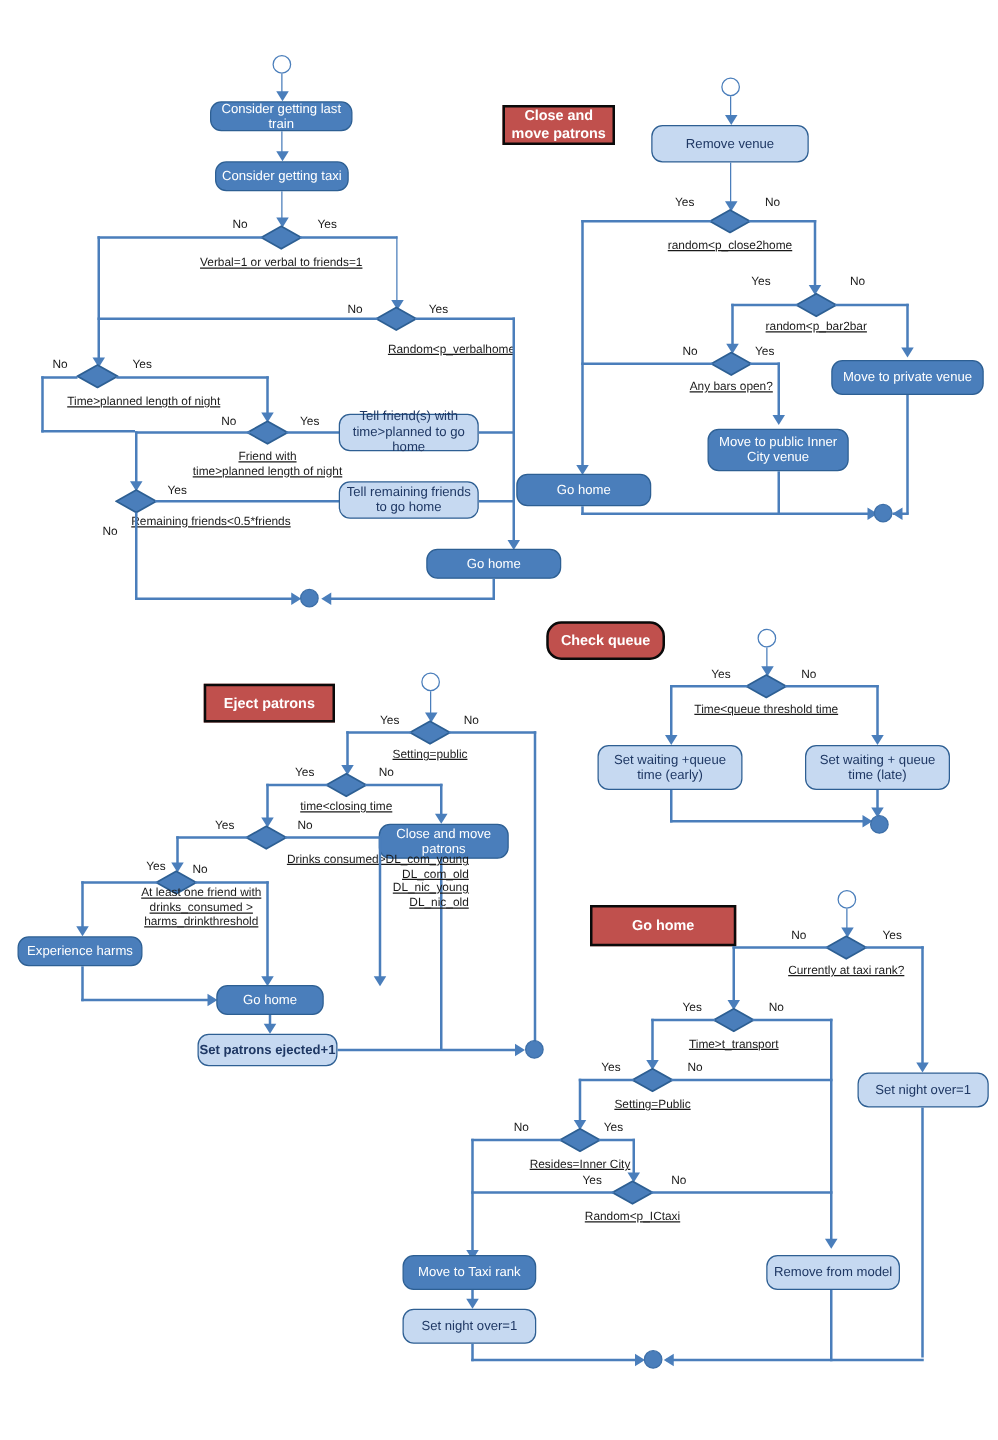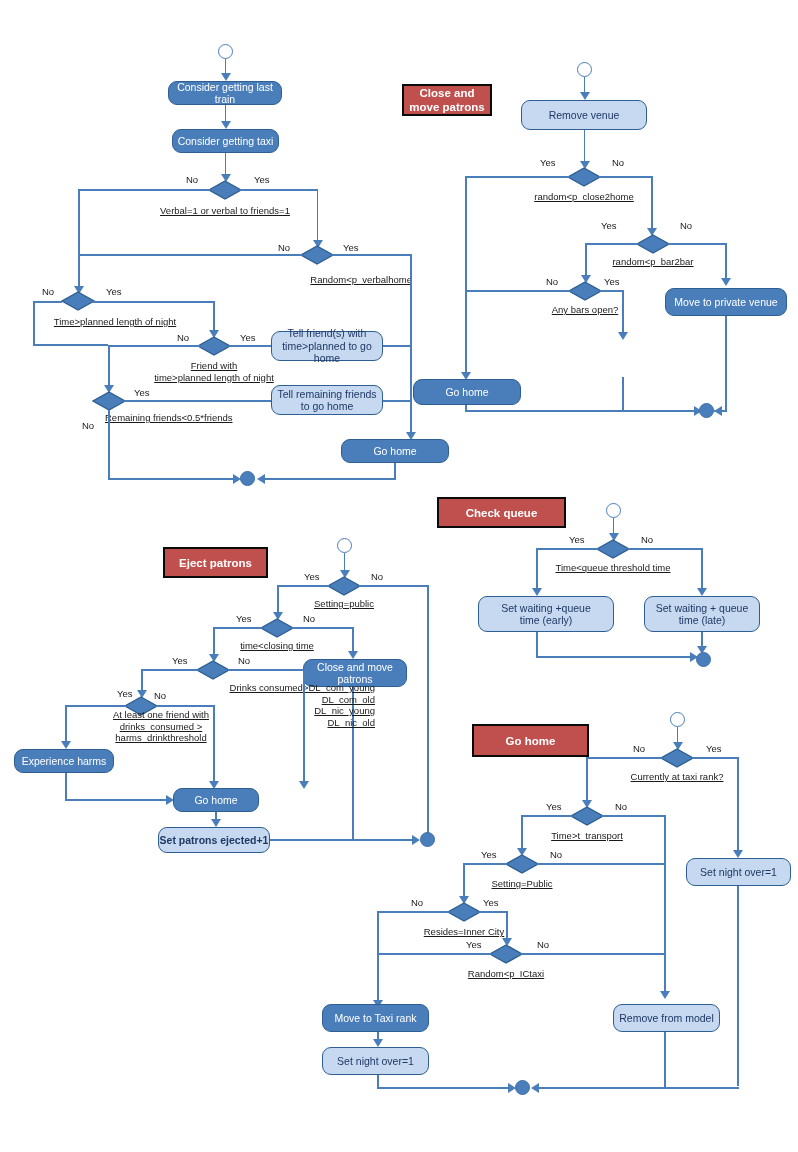--- a/index.html
+++ b/index.html
@@ -223,20 +223,24 @@
   <div class="ln lnh" style="left:465px;top:290px;width:105px;"></div>
 
   <div class="ln lnh" style="left:600px;top:290px;width:24px;"></div>
   <div class="ln lnv" style="left:622px;top:290px;height:44px;"></div>
   <div class="arw down" style="left:618px;top:332px;"></div>
 
   <div class="node dark" style="left:665px;top:288px;width:122px;height:28px;">
     <span>Move to private venue</span>
   </div>
 
+  <div class="node dark" style="left:566px;top:343px;width:113px;height:34px;flex-direction:column;">
+    <span>Move to public Inner</span>
+    <span>City venue</span>
+  </div>
 
   <div class="node dark" style="left:413px;top:379px;width:108px;height:26px;">
     <span>Go home</span>
   </div>
 
   <div class="ln lnv" style="left:465px;top:405px;height:7px;"></div>
   <div class="ln lnh" style="left:465px;top:410px;width:234px;"></div>
   <div class="ln lnv" style="left:622px;top:377px;height:34px;"></div>
   <div class="ln lnv" style="left:725px;top:316px;height:95px;"></div>
   <div class="ln lnh" style="left:714px;top:410px;width:13px;"></div>
@@ -347,21 +351,21 @@
   <div class="ln lnv" style="left:215px;top:812px;height:10px;"></div>
   <div class="arw down" style="left:211px;top:819px;"></div>
 
   <div class="node light" style="left:158px;top:827px;width:112px;height:26px;font-weight:bold;">
     <span>Set patrons ejected+1</span>
   </div>
   <div class="ln lnh" style="left:270px;top:839px;width:145px;"></div>
   <div class="arw right" style="left:412px;top:835px;"></div>
   <div class="merge" style="left:420px;top:832px;"></div>
 
-  <div class="title" style="left:437px;top:497px;width:129px;height:31px;">
+  <div class="title" style="left:437px;top:497px;width:95px;height:31px;border-radius:12px;">
     <span>Check queue</span>
   </div>
 
   <div class="start" style="left:606px;top:503px;"></div>
   <div class="ln lnv" style="left:612.5px;top:518px;height:18px;"></div>
   <div class="arw down" style="left:608.5px;top:533px;"></div>
 
   <div class="diamond" style="left:596px;top:539px;width:34px;height:20px;">
     <svg width="34" height="20" viewBox="0 0 34 20">
         <polygon points="17,1 33,10 17,19 1,10" fill="#4a7ebb" stroke="#2d5f93" stroke-width="1.4"></polygon>
@@ -372,21 +376,21 @@
   <div class="cap" style="left:523px;top:562px;width:180px;">Time&lt;queue threshold time</div>
 
   <div class="ln lnh" style="left:536px;top:548px;width:62px;"></div>
   <div class="ln lnv" style="left:536px;top:548px;height:42px;"></div>
   <div class="arw down" style="left:532px;top:588px;"></div>
 
   <div class="ln lnh" style="left:628px;top:548px;width:75px;"></div>
   <div class="ln lnv" style="left:701px;top:548px;height:42px;"></div>
   <div class="arw down" style="left:697px;top:588px;"></div>
 
-  <div class="node light" style="left:478px;top:596px;width:136px;height:36px;flex-direction:column;">
+  <div class="node light" style="left:478px;top:596px;width:116px;height:36px;flex-direction:column;">
     <span>Set waiting +queue</span>
     <span>time (early)</span>
   </div>
   <div class="node light" style="left:644px;top:596px;width:116px;height:36px;flex-direction:column;">
     <span>Set waiting + queue</span>
     <span>time (late)</span>
   </div>
 
   <div class="ln lnv" style="left:536px;top:632px;height:26px;"></div>
   <div class="ln lnh" style="left:536px;top:656px;width:157px;"></div>

